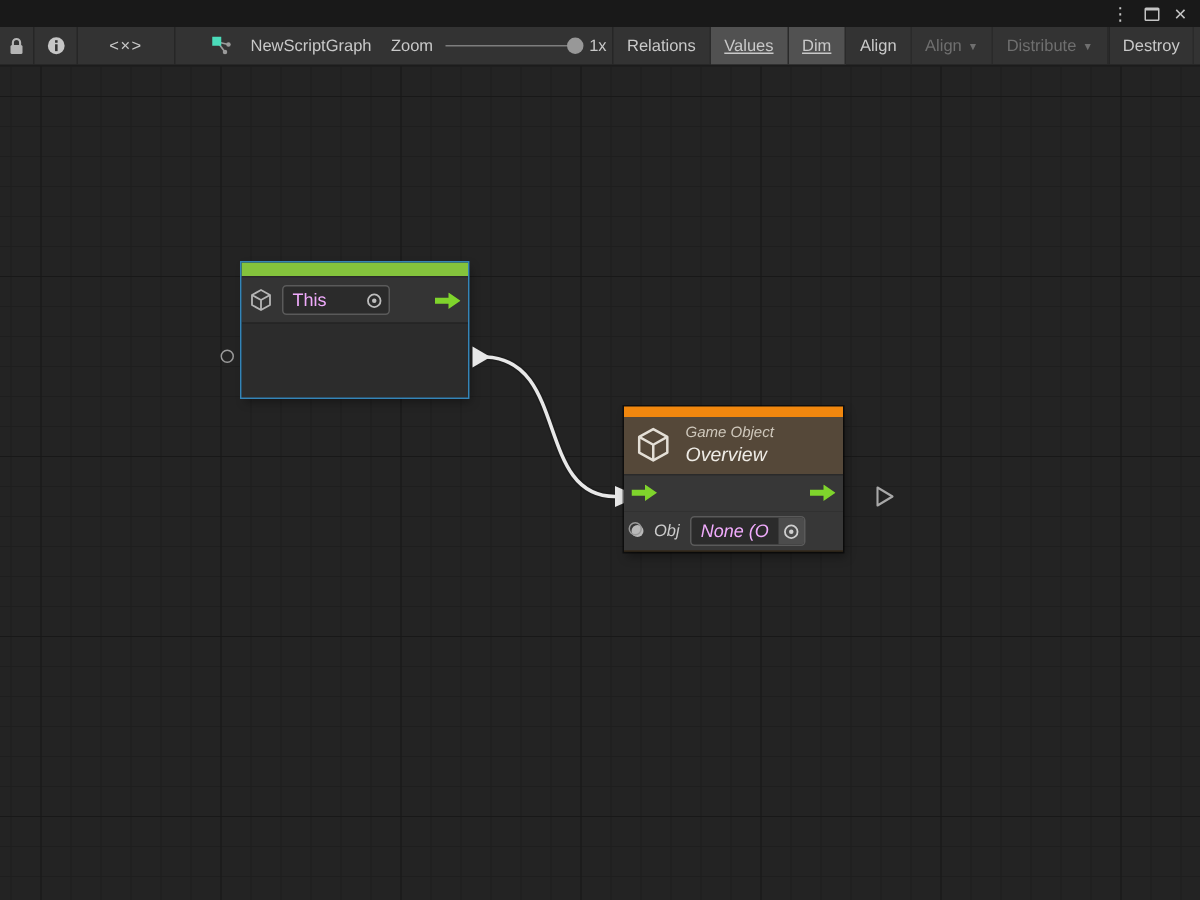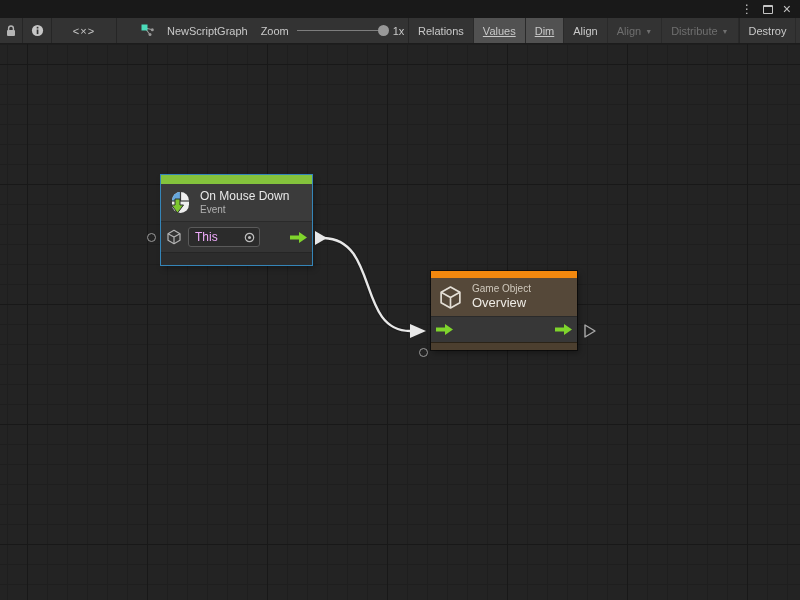--- a/index.html
+++ b/index.html
@@ -64,21 +64,21 @@
   .node-sub{font-size:10px;color:#b2b2b2;}
   .node-omd .body{height:31px;background:#343434;border-top:1px solid #2a2a2a;
     display:flex;align-items:center;padding:0 5px;gap:6px;}
   .node-omd .foot{flex:1;background:#2c2c2c;border-top:1px solid #252525;}
 
   .field{height:20px;background:#2b2b2b;border:1px solid #5a5a5a;border-radius:3px;
     display:flex;align-items:center;font-size:12px;color:#f0abfc;overflow:hidden;}
   .field-this{width:72px;padding-left:6px;}
   .field-this .tgt{margin-left:auto;margin-right:4px;}
 
-  .node-destroy{left:431px;top:227px;width:146px;height:79px;}
+  .node-destroy{left:416px;top:227px;width:146px;height:97px;font-style:italic;}
   .node-destroy .strip{height:7px;background:#f1870e;}
   .node-destroy .hdr{height:38px;background:#554839;display:flex;align-items:center;
     gap:9px;padding:0 7px;}
   .node-destroy .hdr-titles{display:flex;flex-direction:column;line-height:1.2;}
   .cat-label{font-size:10px;color:#cfc8bc;}
   .destroy-title{font-size:13px;color:#efece6;}
   .node-destroy .row{height:26px;background:#373737;display:flex;align-items:center;
     padding:0 5px;}
   .node-destroy .row1{border-top:1px solid #2a2a2a;justify-content:space-between;}
   .node-destroy .row2{gap:7px;}
@@ -181,35 +181,20 @@
 <div class="canvas">
 
   <svg class="wires" width="800" height="556">
     <path d="M 324 194 C 379 196 357 287 410 287" stroke="#1a1a1a" stroke-width="4.5" fill="none" opacity="0.55"></path>
     <path d="M 324 194 C 379 196 357 287 410 287" stroke="#e8e8e8" stroke-width="2.4" fill="none"></path>
     <polygon points="410,280 410,294 426,287" fill="#e8e8e8"></polygon>
   </svg>
 
   <div class="node node-omd selected">
     <div class="strip"></div>
-    <div class="hdr">
-      <svg width="26" height="26" viewBox="0 0 26 26">
-        <rect x="5" y="2" width="17" height="21" rx="8.5" fill="#efefef"></rect>
-        <path d="M13.5 2 A 8.5 8.5 0 0 0 5 10.5 V11 H13.5 Z" fill="#66a7dd"></path>
-        <line x1="5" y1="11" x2="22" y2="11" stroke="#3b3b3b" stroke-width="1.2"></line>
-        <line x1="13.5" y1="2" x2="13.5" y2="11" stroke="#3b3b3b" stroke-width="1.2"></line>
-        <g stroke="#2f2f2f" stroke-width="1">
-          <polygon points="8,9 13,9 13,15 16.5,15 10.5,23 4.5,15 8,15" fill="#7dc62f"></polygon>
-        </g>
-      </svg>
-      <div class="hdr-titles">
-        <span class="node-title">On Mouse Down</span>
-        <span class="node-sub">Event</span>
-      </div>
-    </div>
     <div class="body">
       <svg width="16" height="16" viewBox="0 0 24 24">
         <g stroke="#b5b5b5" stroke-width="1.8" fill="none" stroke-linejoin="round">
           <path d="M12 2 L21 7 L21 17 L12 22 L3 17 L3 7 Z"></path>
           <path d="M3 7 L12 12 L21 7 M12 12 V22"></path>
         </g>
       </svg>
       <div class="field field-this">
         <span>This</span>
         <svg class="tgt" width="11" height="11" viewBox="0 0 11 11">
@@ -242,20 +227,33 @@
       </div>
     </div>
     <div class="row row1">
       <svg class="arrow-green" viewBox="0 0 17 11">
         <polygon points="0,3.5 9,3.5 9,0 17,5.5 9,11 9,7.5 0,7.5" fill="#7fd42c"></polygon>
       </svg>
       <svg class="arrow-green" viewBox="0 0 17 11">
         <polygon points="0,3.5 9,3.5 9,0 17,5.5 9,11 9,7.5 0,7.5" fill="#7fd42c"></polygon>
       </svg>
     </div>
+    <div class="row row2">
+      <span class="dot-port"></span>
+      <span style="font-size:11px;color:#cccccc;">Obj</span>
+      <div class="field field-obj">
+        <span class="val">None (O</span>
+        <span class="picker">
+          <svg width="11" height="11" viewBox="0 0 11 11">
+            <circle cx="5.5" cy="5.5" r="4.2" stroke="#cfcfcf" stroke-width="1.2" fill="none"></circle>
+            <circle cx="5.5" cy="5.5" r="1.5" fill="#cfcfcf"></circle>
+          </svg>
+        </span>
+      </div>
+    </div>
     <div class="foot"></div>
   </div>
 
   <span class="ring-port" style="left:419px;top:304px;"></span>
   <svg class="tri-hollow" style="left:584px;top:280px;" width="12" height="14" viewBox="0 0 12 14">
     <polygon points="1,1 11,7 1,13" fill="none" stroke="#a8a8a8" stroke-width="1.4" stroke-linejoin="round"></polygon>
   </svg>
 
 </div>
 

